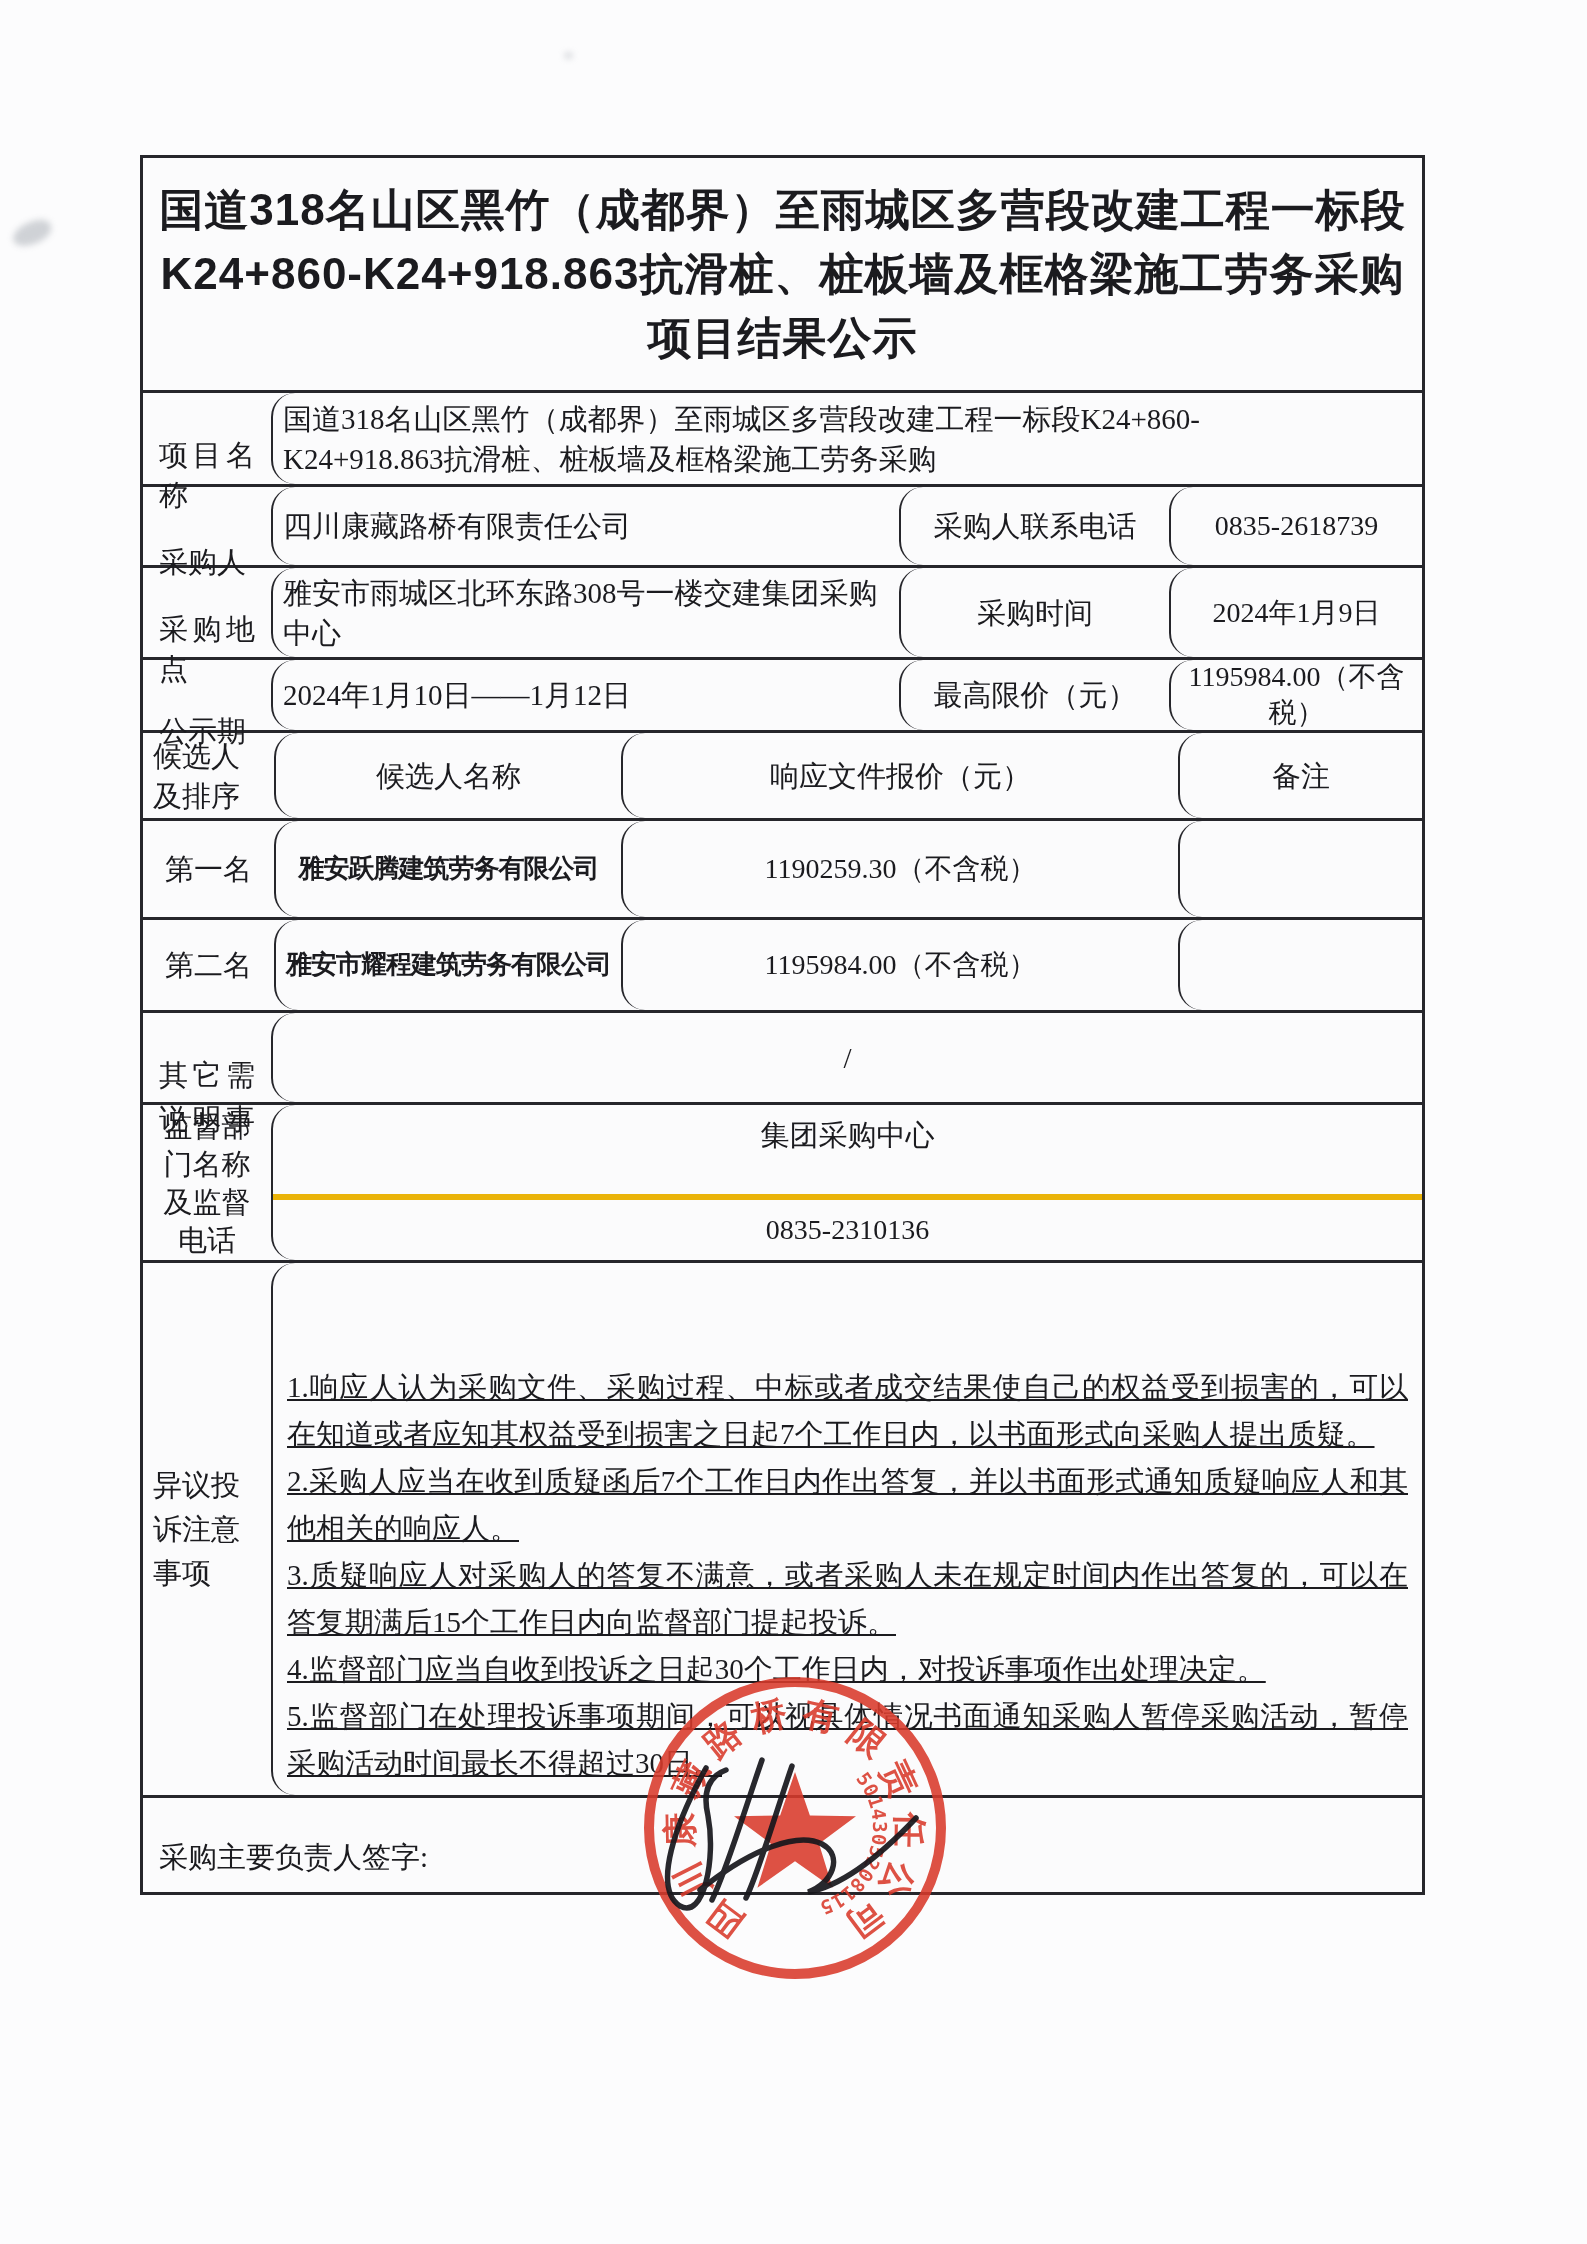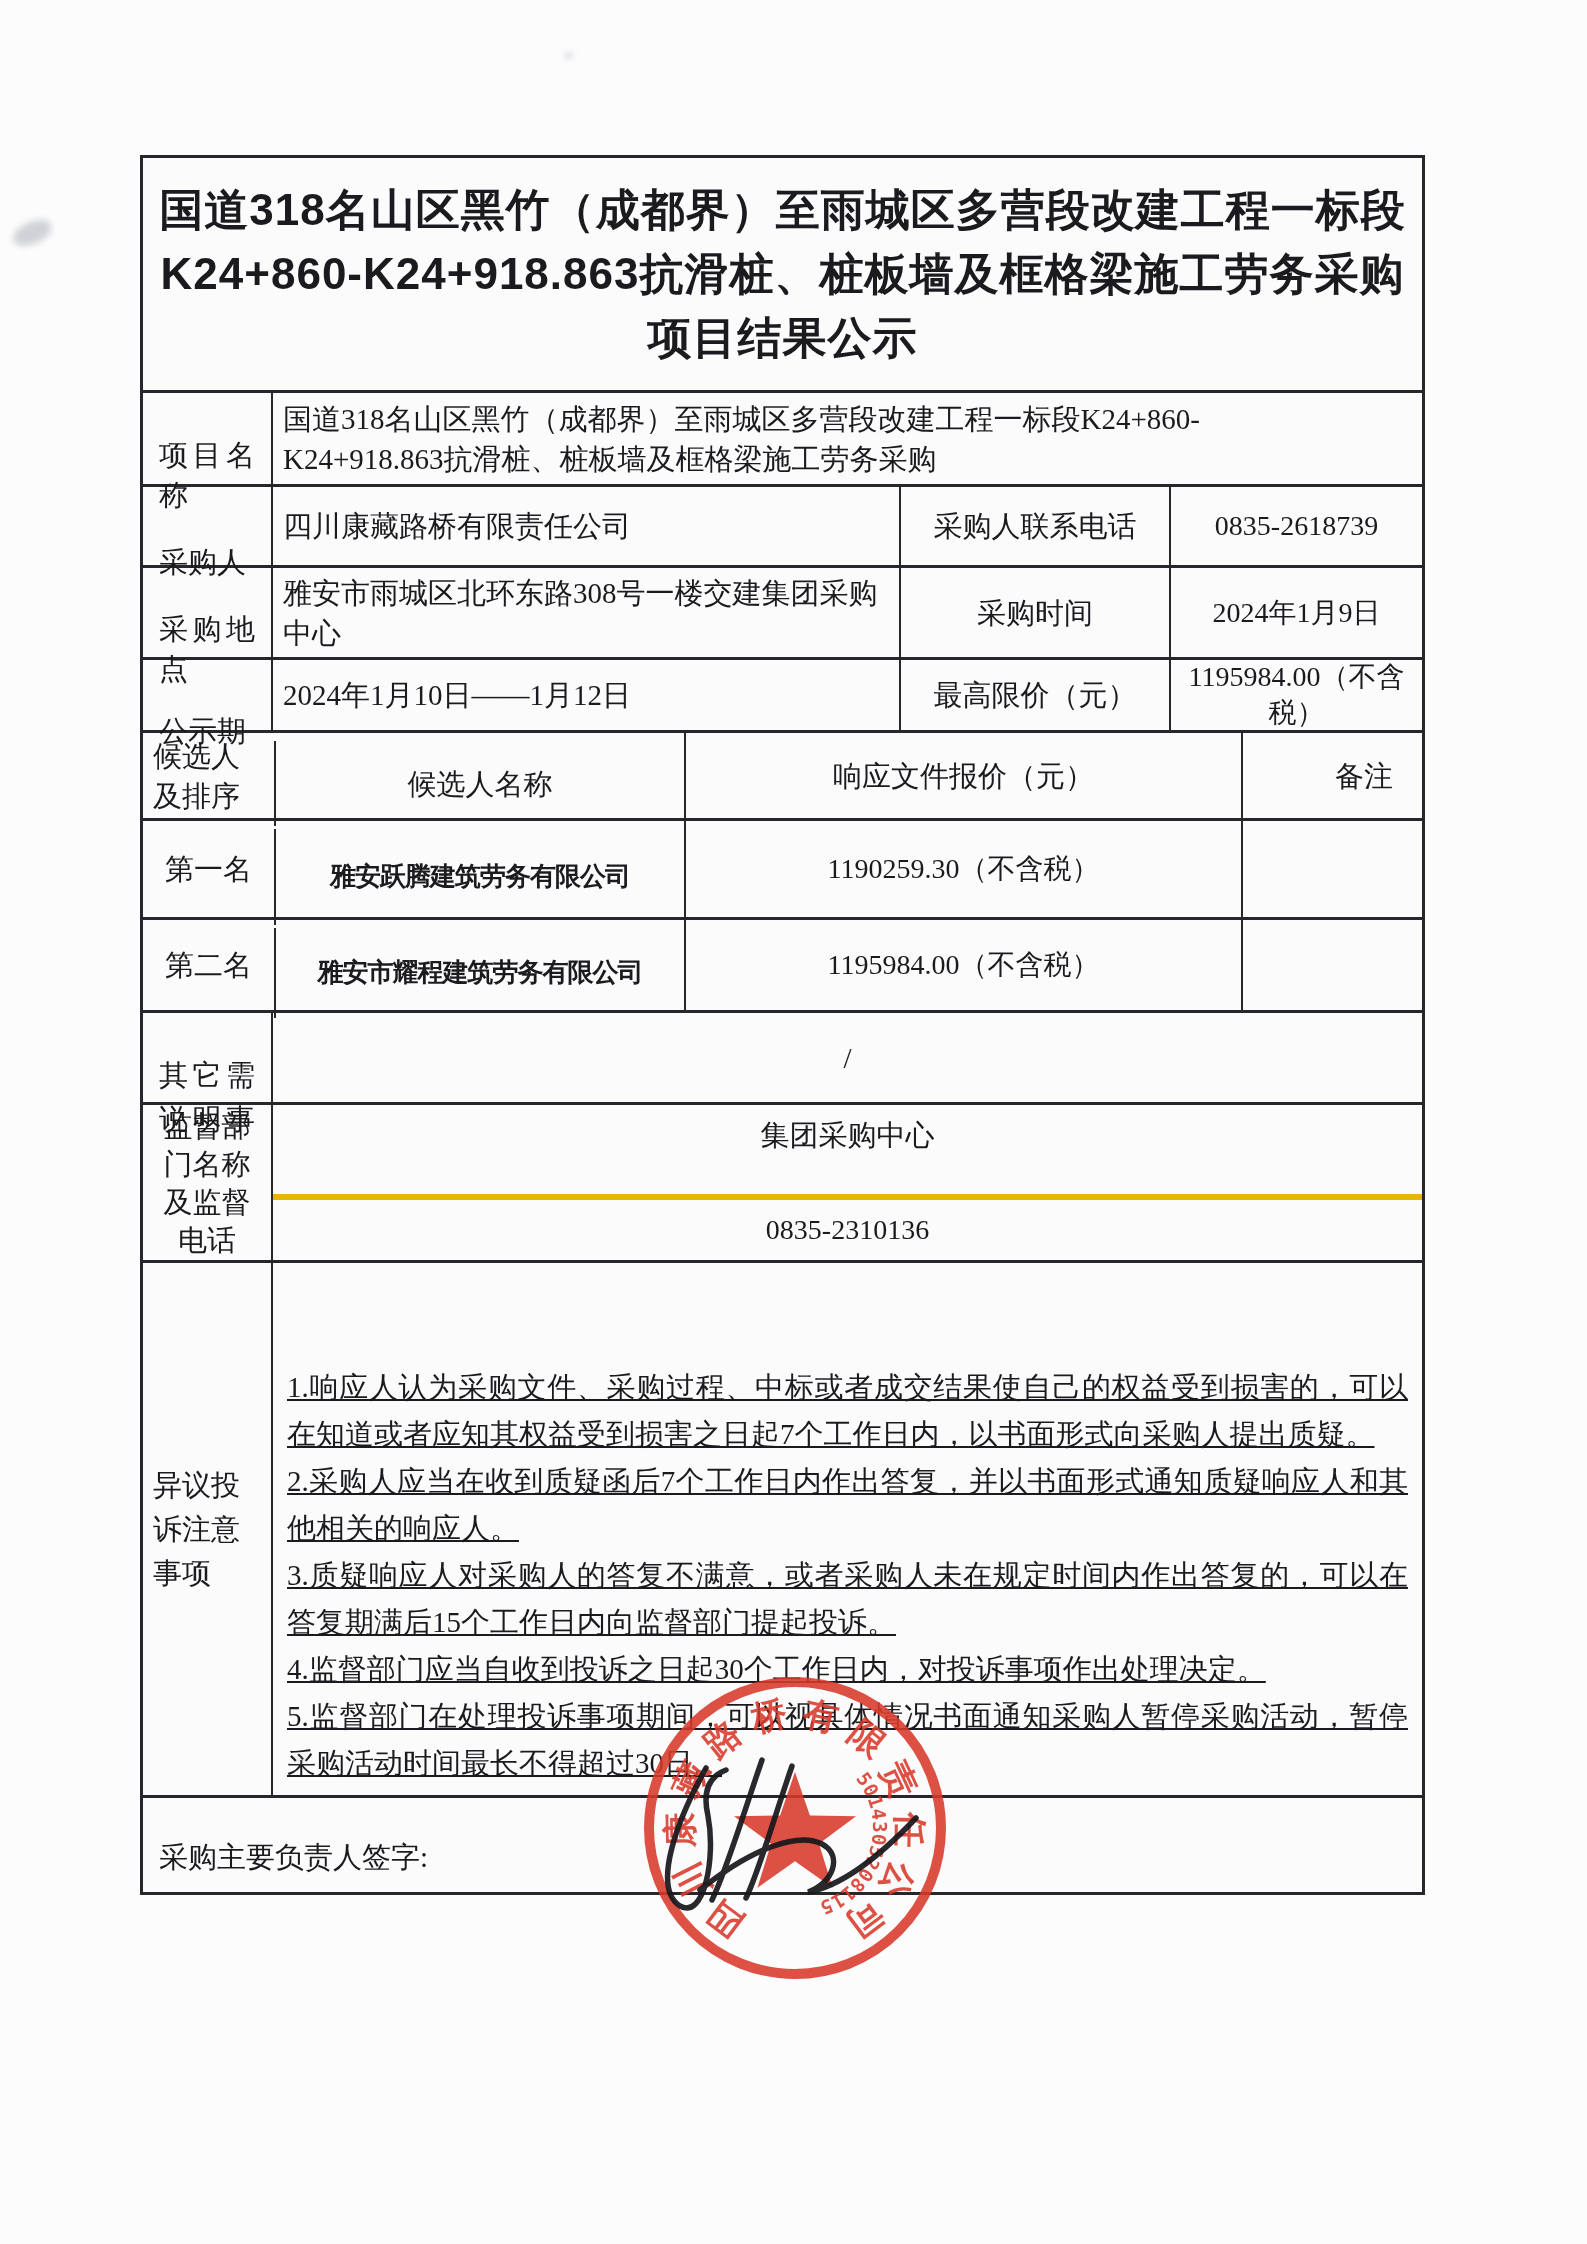--- a/index.html
+++ b/index.html
@@ -14,39 +14,39 @@
   .tbl{
     position:absolute;left:140px;top:155px;width:1285px;
     border:3px solid #26262b;box-sizing:border-box;
     background:#fbfbfc;
   }
   .tr{display:flex;border-top:3px solid #26262b;}
   .tr:first-child{border-top:none;}
   .td{
     box-sizing:border-box;border-left:2px solid #26262b;
     display:flex;align-items:center;overflow:hidden;
-    font-size:29px;line-height:40px;padding:4px 10px;
+    font-size:29px;line-height:40px;padding:4px 10px;border-radius:24px;
   }
   .td:first-child{border-left:none;}
   
   .title-cell{
     width:1279px;height:232px;justify-content:center;
     font-family:"Liberation Sans","DejaVu Sans",sans-serif;
     font-weight:bold;font-size:44px;line-height:64px;
     text-align:center;padding:6px 16px;letter-spacing:1px;
   }
   
   .w-lab{width:128px;flex:none;}
   .w-val{width:628px;flex:none;}
   .w-lab2{width:270px;flex:none;}
   .w-val2{width:253px;flex:none;}
   .w-full{width:1151px;flex:none;}
   
   .c1{width:131px;flex:none;}
-  .c2{width:410px;flex:none;margin-top:8px;}
+  .c2{width:347px;flex:none;}
   .c3{width:557px;flex:none;}
   .c4{width:244px;flex:none;}
   
   .h1{height:91px;} .h2{height:78px;} .h3{height:89px;} .h4{height:70px;}
   .h5{height:85px;} .h6{height:96px;} .h7{height:90px;} .h8{height:89px;}
   .h9{height:155px;} .h10{height:532px;} .h11{height:94px;}
   
   .lab{
     text-align:justify;text-align-last:justify;text-justify:inter-character;
     align-items:center;padding:4px 16px;margin-top:36px;

